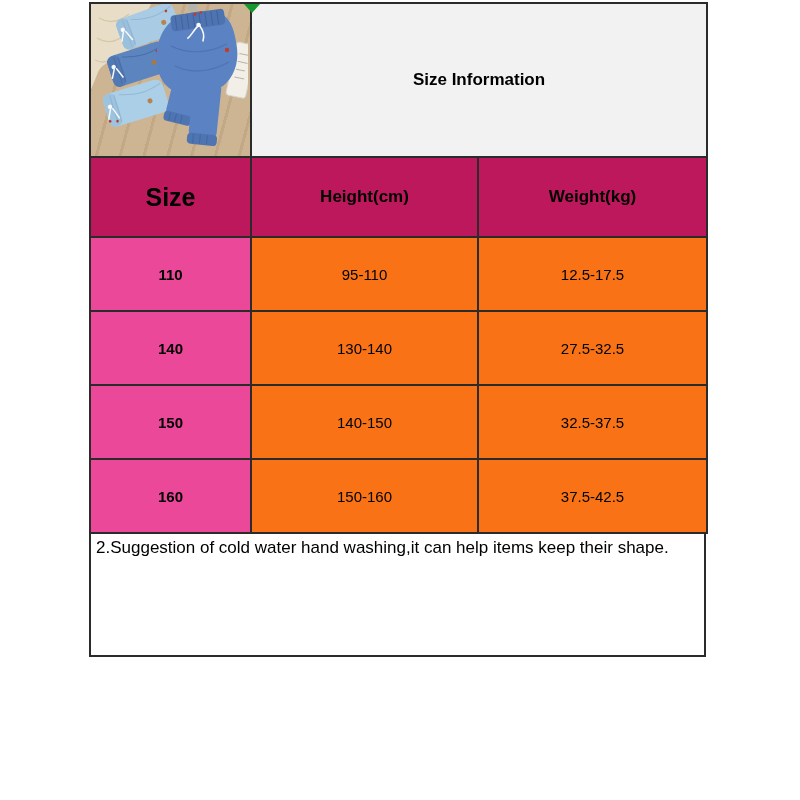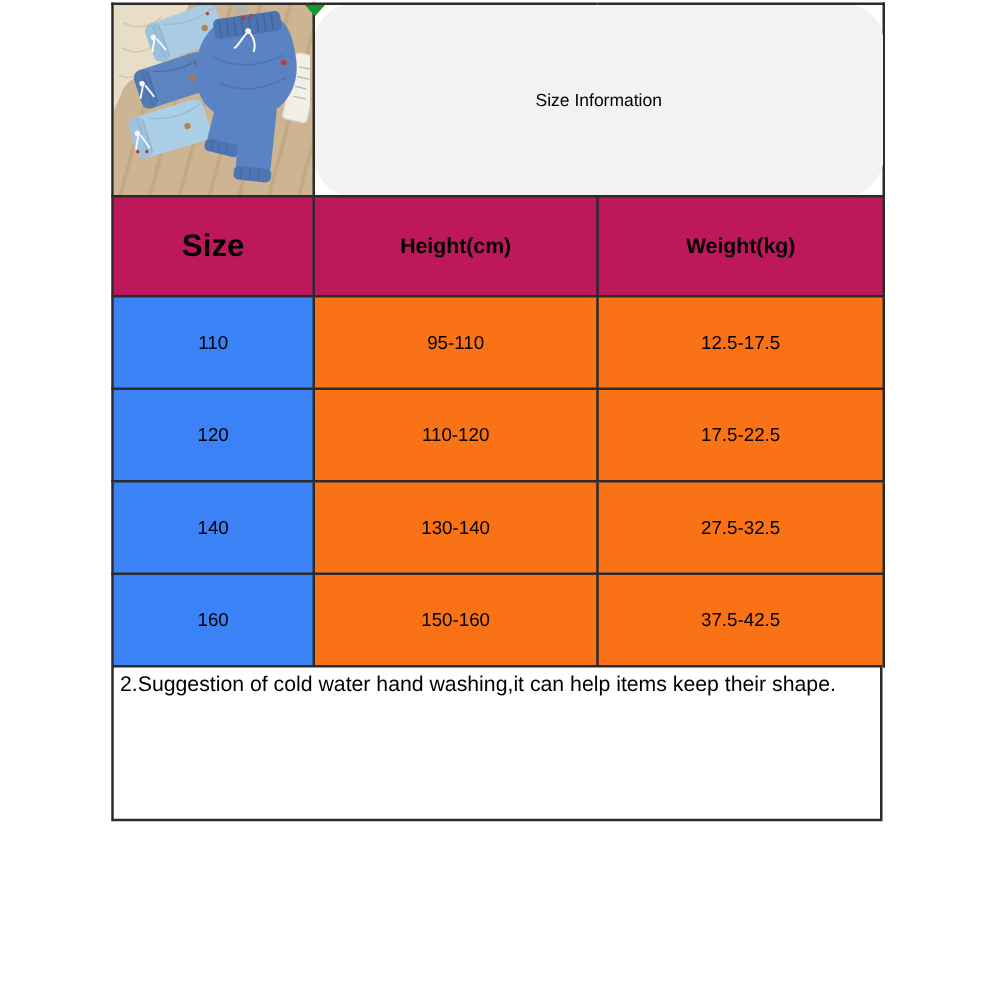--- a/index.html
+++ b/index.html
@@ -13,34 +13,34 @@
   .size-table td, .size-table th {
     border:2px solid #2b2b2b; text-align:center; vertical-align:middle; padding:0;
   }
 
   .photo-cell {
     height:152px; overflow:hidden;
     background:repeating-linear-gradient(105deg,#cdb593 0px,#cdb593 20px,#c1a784 20px,#c3a986 23px);
   }
   .photo-cell svg { display:block; }
 
-  .title-cell { background:#f2f2f2; font-size:14px; font-weight:normal; position:relative;border-radius:32px; }
+  .title-cell { background:#f2f2f2; font-size:17px; font-weight:bold; position:relative; }
 
   .flag {
     position:absolute; left:-8px; top:0; width:0; height:0; z-index:3;
     border-left:8px solid transparent; border-right:8px solid transparent;
     border-top:9px solid #16982f;
   }
 
   .head-row th { background:#be185d; height:78px; }
   .size-head { font-size:25px; }
   .col-head  { font-size:17px; }
 
   .data-row td { height:72px; font-size:15px; }
-  .size-cell { background:#3b82f6; font-weight:normal;margin-left:36px; }
+  .size-cell { background:#ec4899; font-weight:bold;margin-left:36px; }
   .val-cell  { background:#f97316; font-weight:normal; }
 
   .attention {
     border:2px solid #2b2b2b; margin-top:-2px; background:#ffffff;
     height:117px; padding:2px 5px; font-size:17px; line-height:23px;
     font-weight:normal; text-align:left;
   }
 </style>
 </head>
 <body>
@@ -140,28 +140,28 @@
       <th class="col-head">Height(cm)</th>
       <th class="col-head">Weight(kg)</th>
     </tr>
 
     <tr class="data-row">
       <td class="size-cell">110</td>
       <td class="val-cell">95-110</td>
       <td class="val-cell">12.5-17.5</td>
     </tr>
     <tr class="data-row">
-      <td class="size-cell">120</td>
-      <td class="val-cell">110-120</td>
-      <td class="val-cell">17.5-22.5</td>
-    </tr>
-    <tr class="data-row">
       <td class="size-cell">140</td>
       <td class="val-cell">130-140</td>
       <td class="val-cell">27.5-32.5</td>
+    </tr>
+    <tr class="data-row">
+      <td class="size-cell">150</td>
+      <td class="val-cell">140-150</td>
+      <td class="val-cell">32.5-37.5</td>
     </tr>
     <tr class="data-row">
       <td class="size-cell">160</td>
       <td class="val-cell">150-160</td>
       <td class="val-cell">37.5-42.5</td>
     </tr>
   </tbody>
     </table>
 
   <div class="attention">

